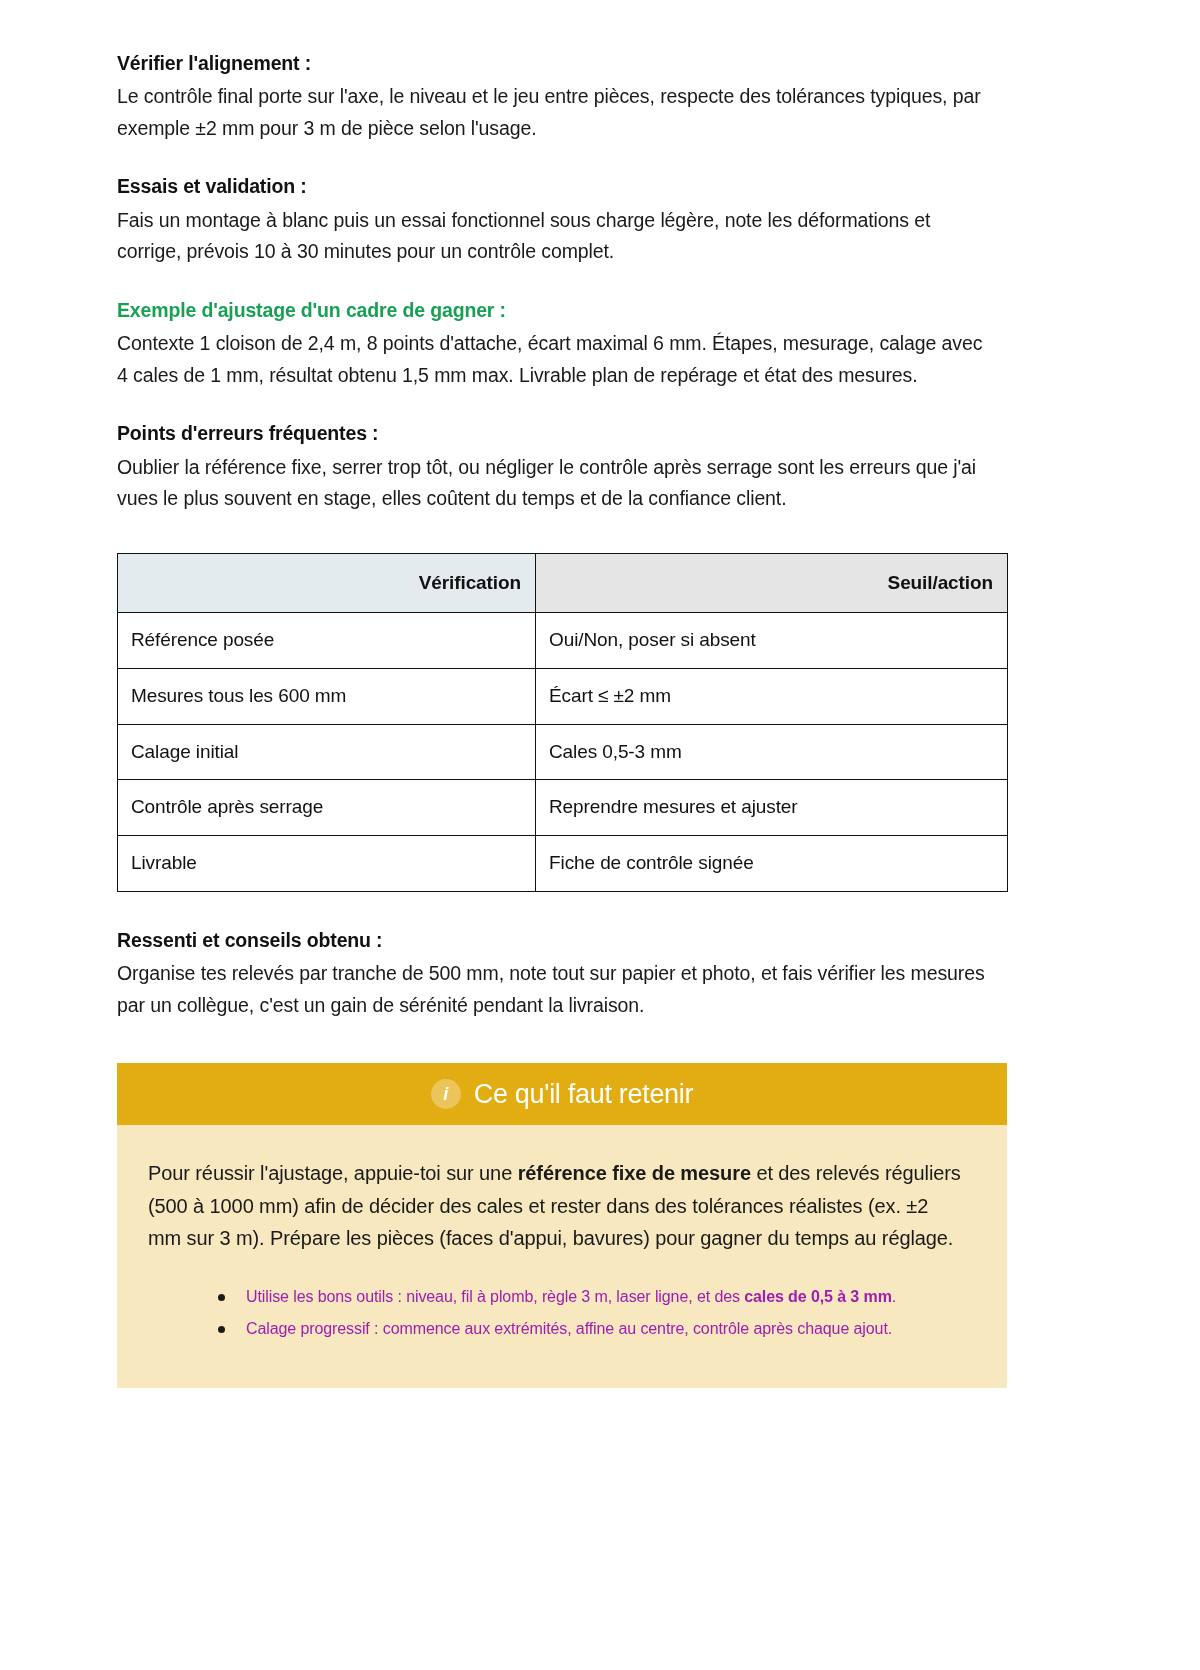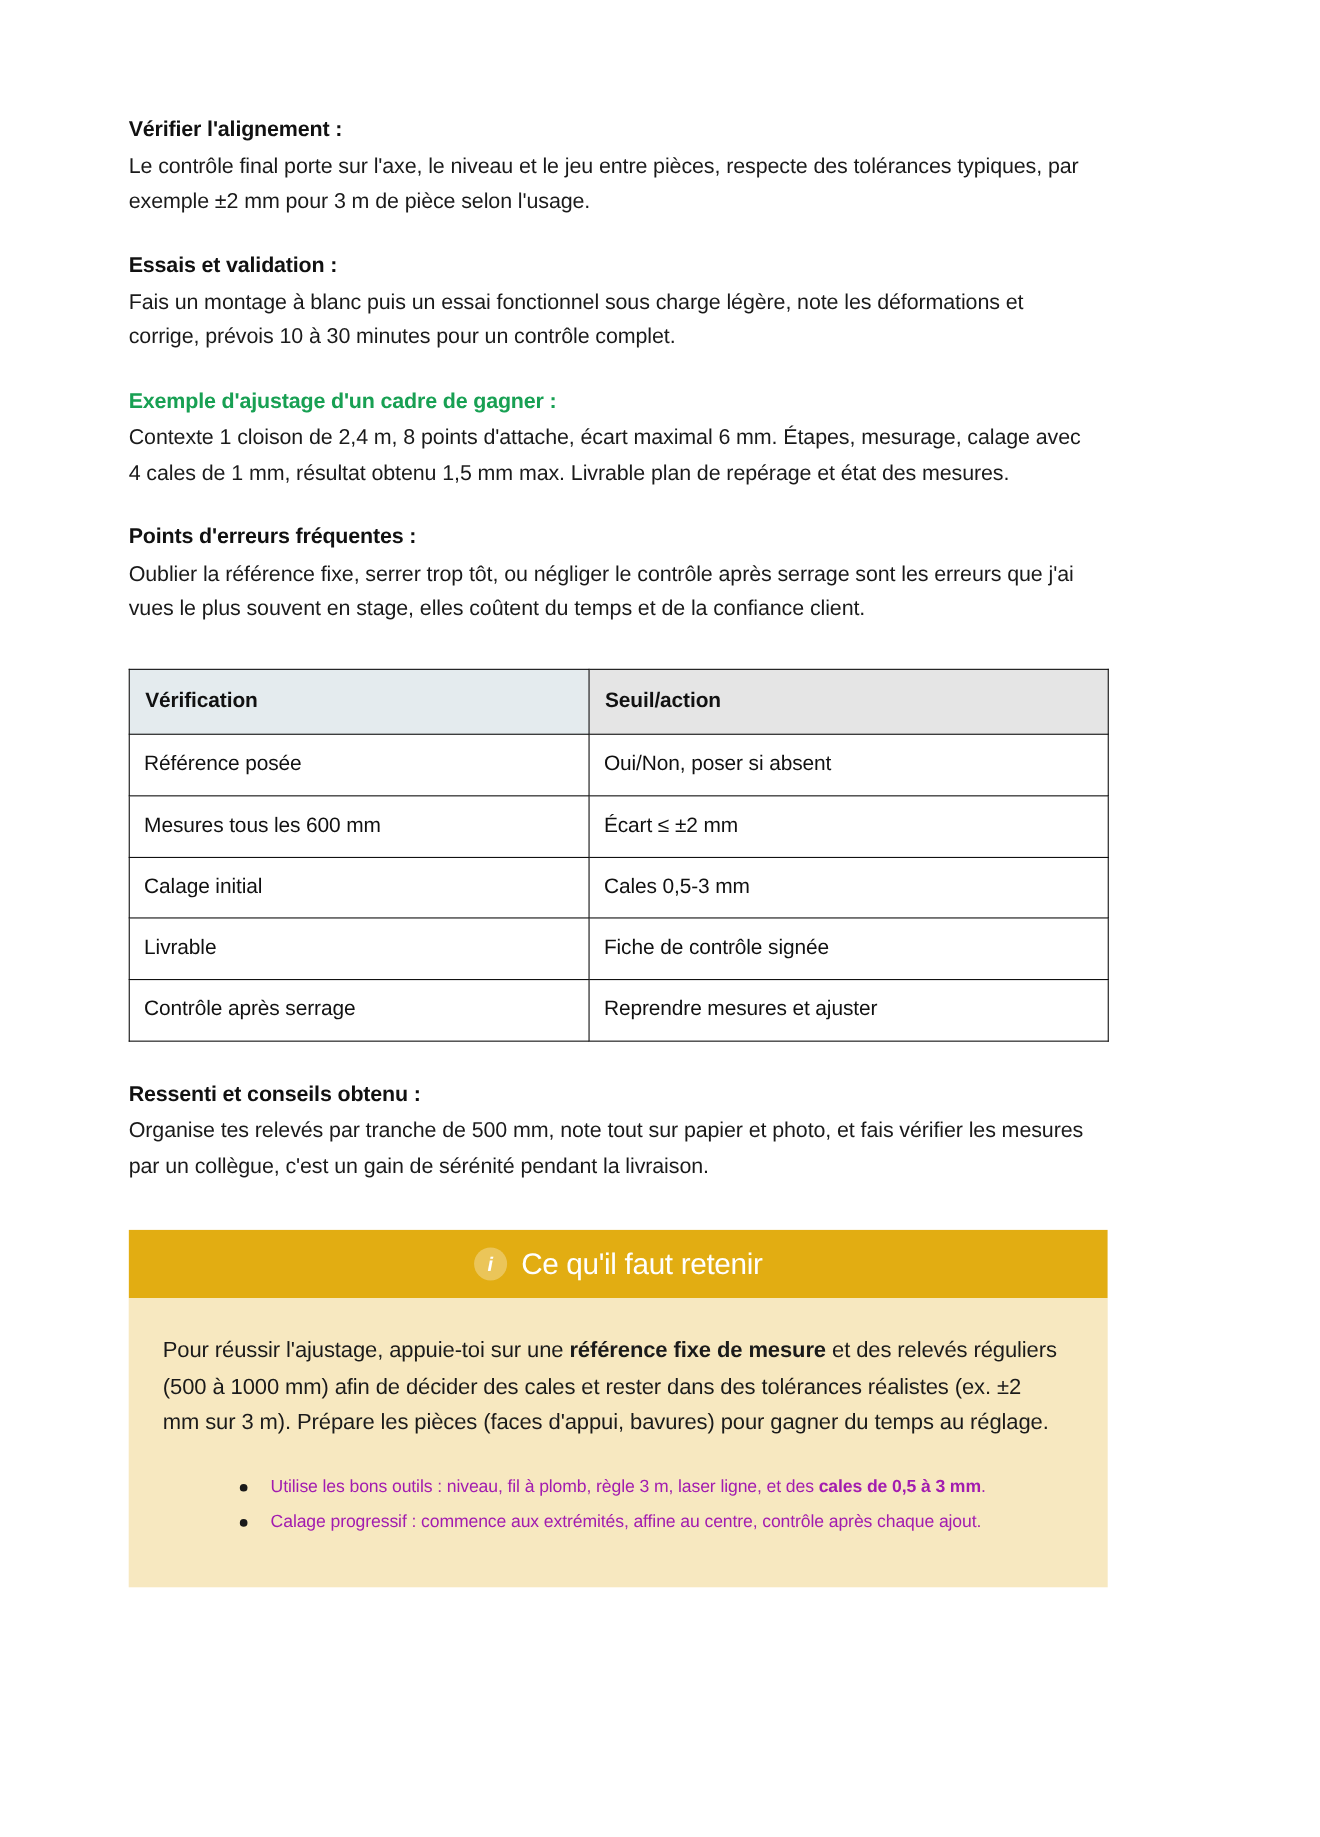--- a/index.html
+++ b/index.html
@@ -12,21 +12,21 @@
     background: #ffffff;
     font-family: "Liberation Sans", "DejaVu Sans", sans-serif;
     color: #111111;
     -webkit-font-smoothing: antialiased;
   }
   .page {
     position: relative;
     width: 1200px;
     height: 1438px;
     box-sizing: border-box;
-    padding: 104px 190px 0 117px;
+    padding: 49px 190px 0 117px;
     background: #ffffff;
   }
 
   
   .block { margin: 0 0 28px 0; }
   .block:last-child { margin-bottom: 0; }
 
   .heading {
     font-size: 19.5px;
     font-weight: 700;
@@ -60,21 +60,21 @@
   table.vtable th,
   table.vtable td {
     border: 1.6px solid #111111;
     font-size: 19px;
     line-height: 1.3;
     color: #111111;
   }
   table.vtable th {
     background: #e4ebee;
     font-weight: 700;
-    text-align: left;
+    text-align: right;
     padding: 17px 14px;
     letter-spacing: -0.1px;
     margin-left: 43px;
   }
   table.vtable td {
     background: #ffffff;
     font-weight: 400;
     text-align: left;
     padding: 15px 14px 15px 13px;
     letter-spacing: -0.1px;
@@ -199,26 +199,26 @@
         </tr>
         <tr>
           <td>Mesures tous les 600 mm</td>
           <td>Écart ≤ ±2 mm</td>
         </tr>
         <tr>
           <td>Calage initial</td>
           <td>Cales 0,5-3 mm</td>
         </tr>
         <tr>
+          <td>Contrôle après serrage</td>
+          <td>Reprendre mesures et ajuster</td>
+        </tr>
+        <tr>
           <td>Livrable</td>
           <td>Fiche de contrôle signée</td>
-        </tr>
-        <tr>
-          <td>Contrôle après serrage</td>
-          <td>Reprendre mesures et ajuster</td>
         </tr>
       </tbody>
     </table>
   </div>
 
   <div class="block">
     <div class="heading">Ressenti et conseils obtenu :</div>
     <p class="para">Organise tes relevés par tranche de 500 mm, note tout sur papier et photo, et fais vérifier les mesures par un collègue, c'est un gain de sérénité pendant la livraison.</p>
   </div>
 

